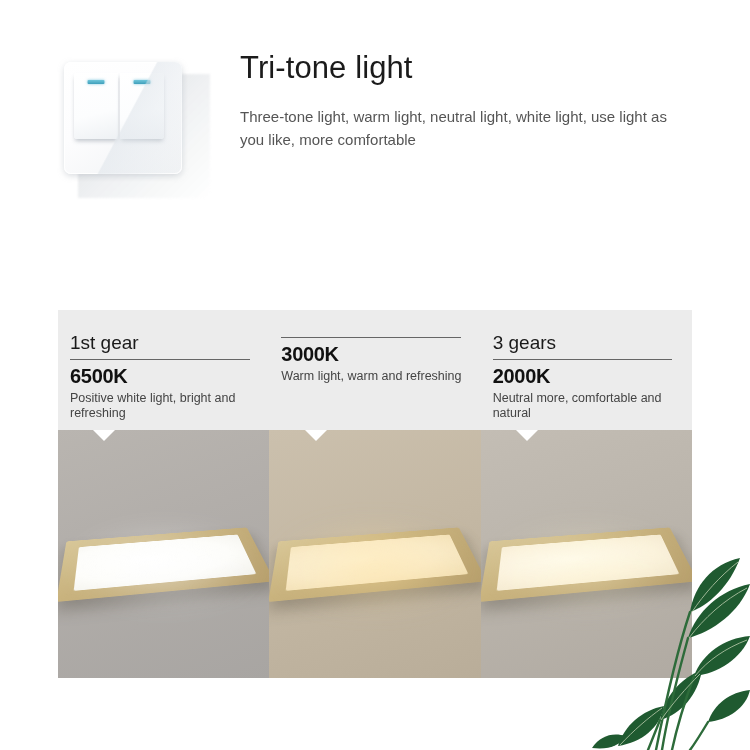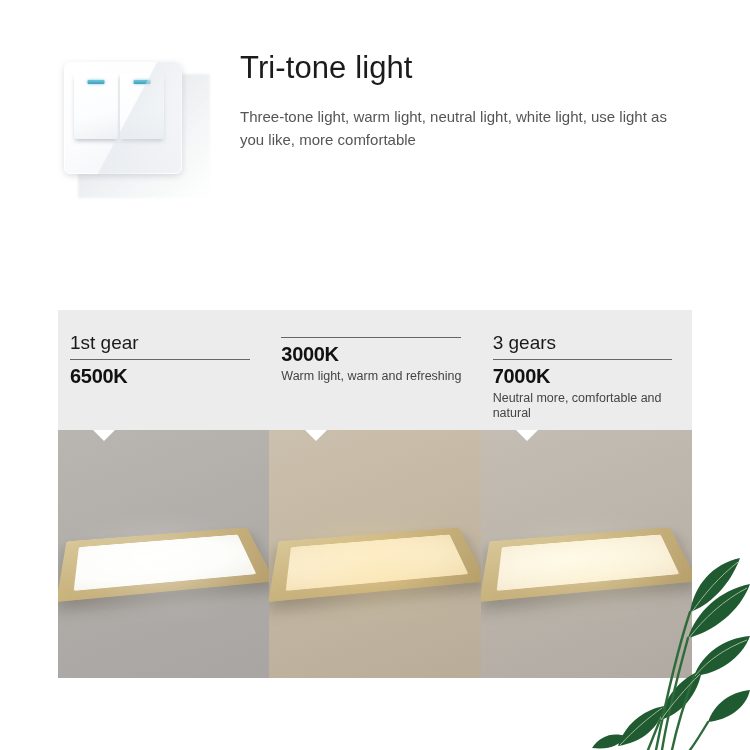--- a/index.html
+++ b/index.html
@@ -139,20 +139,21 @@
     <div class="hero-sub">Three-tone light, warm light, neutral light, white light, use light as you like, more comfortable</div>
   </div>
 
   <div class="cards">
 
     <div class="card">
       <div class="card-text">
         <div class="gear-label">1st gear</div>
         <div class="rule"></div>
         <div class="kelvin">6500K</div>
+        <div class="desc">Positive white light, bright and refreshing</div>
       </div>
       <div class="photo">
         <div class="ceiling ceil-1"></div>
         <div class="notch"></div>
         <div class="lamp">
           <div class="lamp-frame">
             <div class="lamp-panel panel-cool"></div>
           </div>
         </div>
         <div class="glow glow-cool" style="left:3%;top:38%;width:94%;height:34%;"></div>
@@ -174,21 +175,21 @@
           </div>
         </div>
         <div class="glow glow-warm" style="left:3%;top:38%;width:94%;height:34%;"></div>
       </div>
     </div>
 
     <div class="card">
       <div class="card-text">
         <div class="gear-label">3 gears</div>
         <div class="rule"></div>
-        <div class="kelvin">7000K</div>
+        <div class="kelvin">2000K</div>
         <div class="desc">Neutral more, comfortable and natural</div>
       </div>
       <div class="photo">
         <div class="ceiling ceil-3"></div>
         <div class="notch"></div>
         <div class="lamp">
           <div class="lamp-frame">
             <div class="lamp-panel panel-neutral"></div>
           </div>
         </div>

